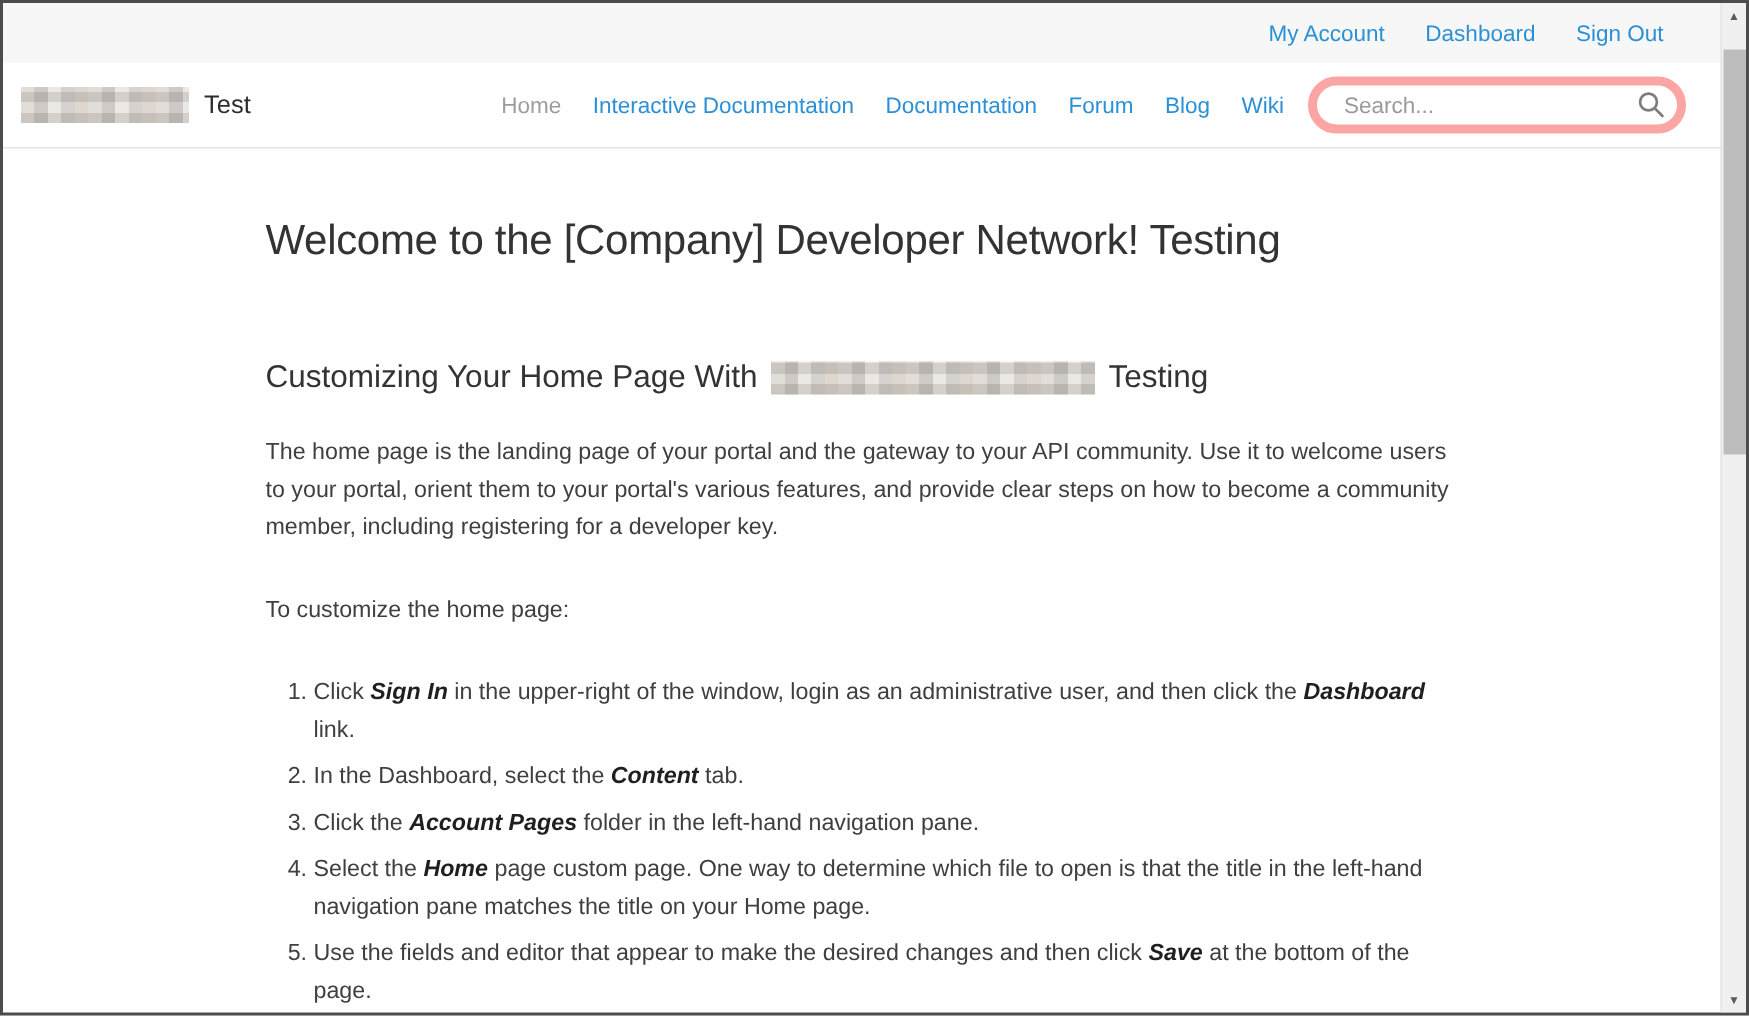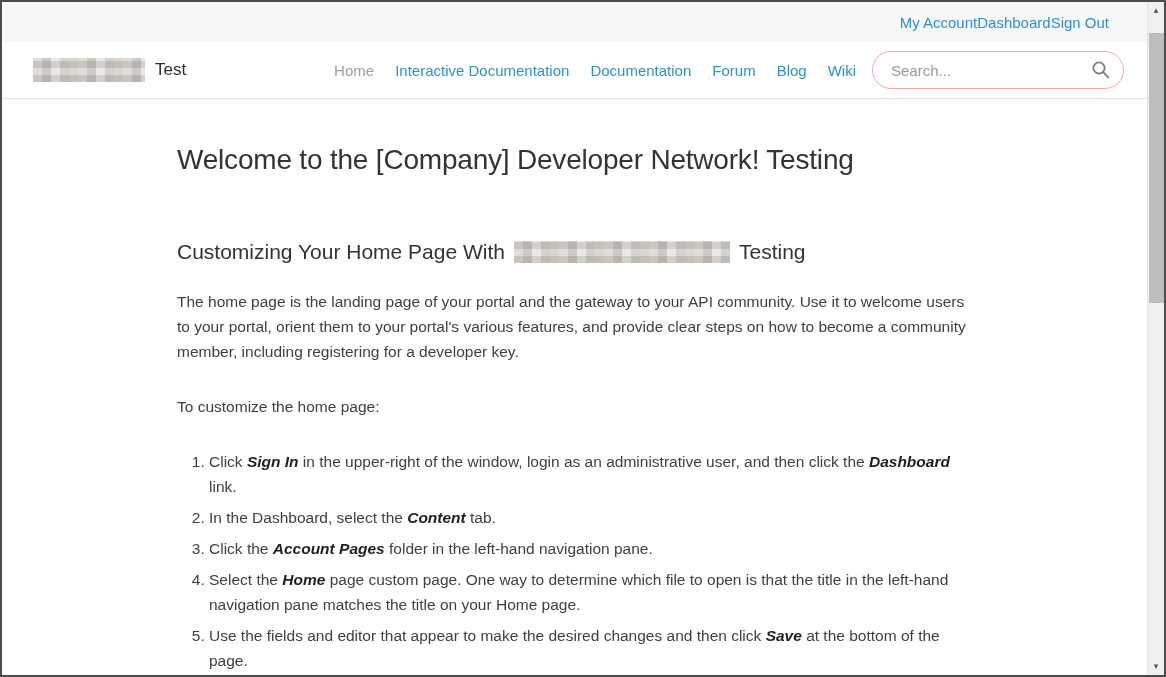--- a/index.html
+++ b/index.html
@@ -14,37 +14,38 @@
     overflow: hidden;
   }
 
   
   .topbar {
     height: 40px;
     background: #f7f7f7;
     display: flex;
     align-items: center;
     justify-content: flex-end;
+    gap: 27px;
     padding-right: 55px;
     font-size: 15px;
   }
   .topbar a, .inline-link, .nav a {
     color: var(--link-blue, #2b90d5);
     text-decoration: none;
     cursor: pointer;
   }
 
   
   .navbar {
     height: 57px;
     background: #ffffff;
     border-bottom: 1px solid #e4e4e4;
     display: flex;
     align-items: center;
-    padding: 0 40px 0 31px;
+    padding: 0 40px 0 12px;
   }
   .logo {
     display: flex;
     align-items: center;
     gap: 10px;
     cursor: pointer;
     text-decoration: none;
   }
   .redacted {
     display: inline-block;
@@ -61,21 +62,21 @@
     align-items: center;
     gap: 21px;
     font-size: 15px;
     white-space: nowrap;
   }
   .nav a.active { color: #9d9d9d; cursor: default; }
 
   .search-wrap { position: relative; margin-left: 16px; }
   .search-input {
     width: 252px; height: 38px;
-    border: 1px solid #fca5a5;
+    border: 6px solid #fca5a5;
     border-radius: 19px;
     padding: 0 42px 0 18px;
     font-family: "Liberation Sans", sans-serif;
     font-size: 15px;
     color: #3b82f6;
     outline: none;
     background: #fff;
   }
   .search-input::placeholder { color: #9a9a9a; }
   .search-icon {

